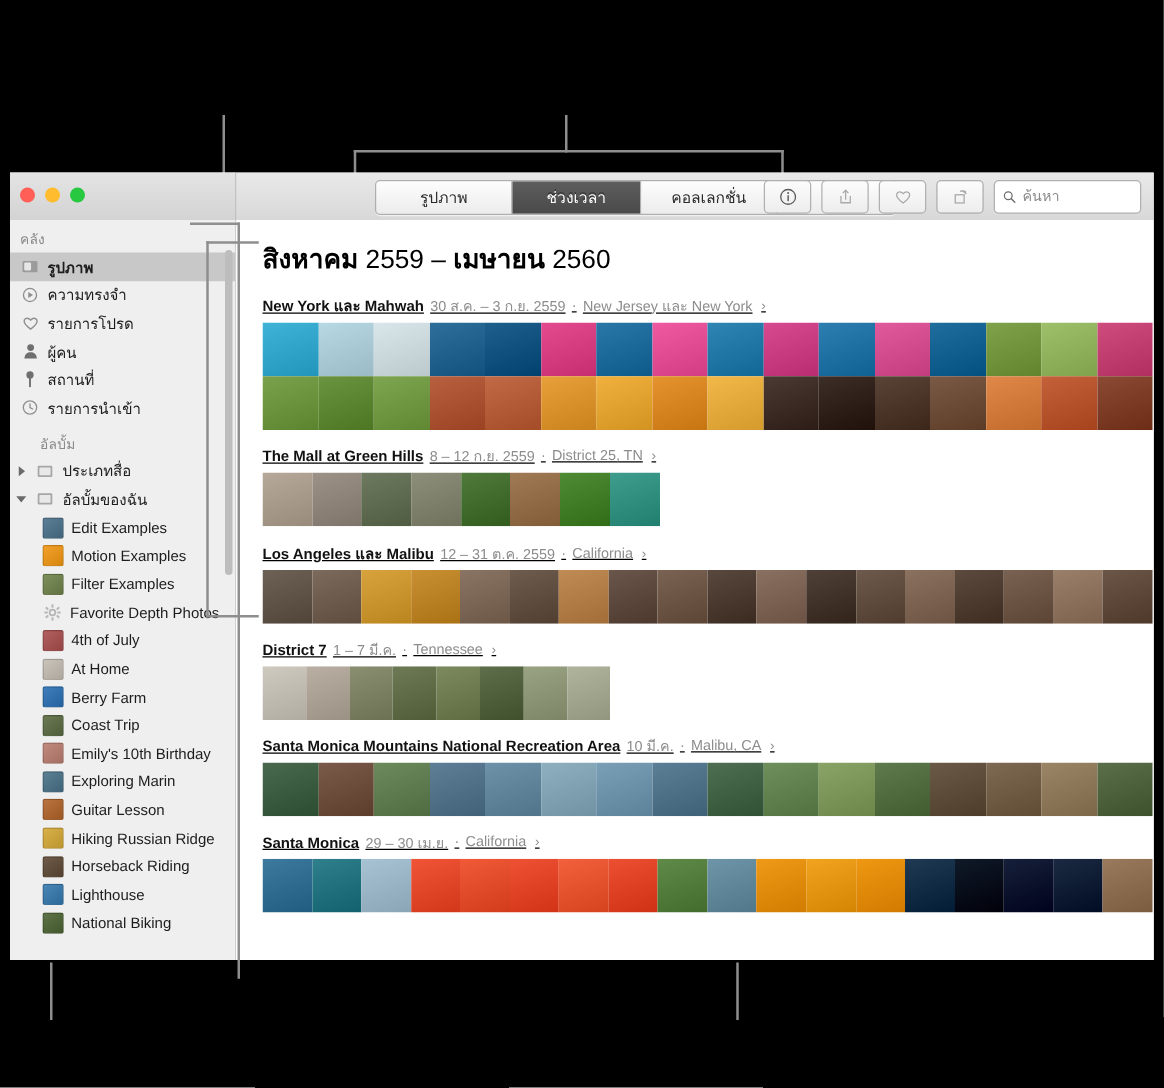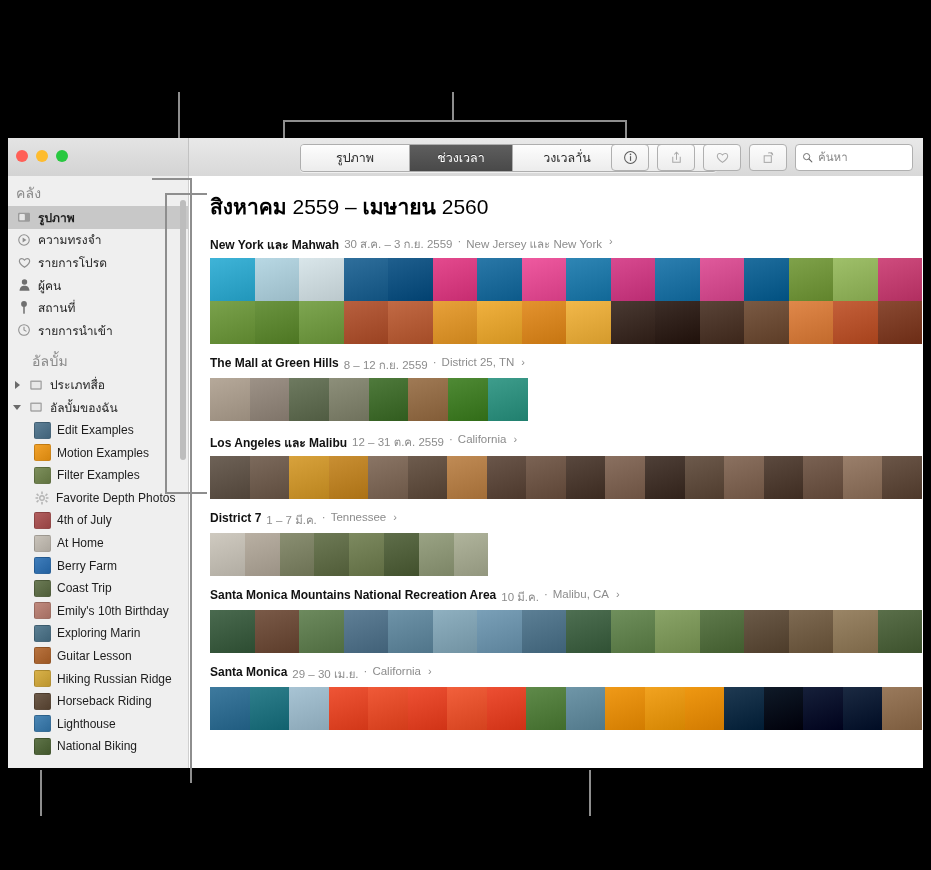--- a/index.html
+++ b/index.html
@@ -76,21 +76,21 @@
     background:#fff;display:flex;align-items:center;padding:0 6px;gap:5px;
   }
   #searchbox .ph{font-size:11.5px;color:#8b8b8b;}
 
   
   #sidebar{
     position:absolute;left:0;top:38px;width:180px;height:592px;
     background:#efefef;border-right:1px solid #cfcfcf;overflow:hidden;
   }
   .sec-head{
-    font-size:14px;color:#8a8a8a;padding:6px 0 2px 8px;letter-spacing:.2px;border-radius:12px;
+    font-size:11px;color:#8a8a8a;padding:6px 0 2px 8px;letter-spacing:.2px;border-radius:12px;
   }
   .srow{
     display:flex;align-items:center;height:22.6px;padding-left:8px;gap:6px;
     font-size:12px;color:#1d1d1d;white-space:nowrap;cursor:default;
   }
   .srow.sel{background:#c8c8c8;}
   .srow .lbl{overflow:hidden;}
   .srow.sel .lbl{font-weight:bold;}
   .sicon{width:16px;height:16px;flex:0 0 16px;display:flex;align-items:center;justify-content:center;}
   .tw{width:10px;flex:0 0 10px;display:flex;align-items:center;justify-content:center;}
@@ -113,22 +113,22 @@
     background:#fff;overflow:hidden;
   }
   #big-title{
     font-size:21px;color:#000;padding:14px 0 0 21px;white-space:nowrap;
   }
   #big-title .th{font-weight:bold;}
   #big-title .yr{font-weight:normal;}
 
   .moment{margin-top:12px;}
   .mhead{
-    display:flex;align-items:flex-start;gap:5px;padding:0 0 4px 21px;
-    font-size:11.5px;white-space:nowrap;
+    display:flex;align-items:center;gap:5px;padding:0 0 4px 21px;
+    font-size:11.5px;white-space:nowrap;text-decoration:underline;
   }
   .mtitle{font-weight:bold;color:#111;font-size:12px;}
   .mdate{color:#8c8c8c;}
   .mdot{color:#8c8c8c;}
   .mplace{color:#8c8c8c;}
   .mchev{color:#8c8c8c;font-size:11px;padding-left:2px;}
 
   .strip{display:flex;flex-wrap:wrap;margin-left:21px;overflow:hidden;}
   .ph-cell{height:43px;flex:0 0 auto;}
   .strip.tall .ph-cell{height:43px;}
@@ -152,21 +152,21 @@
 
       <div id="traffic">
         <div class="tl red"></div>
         <div class="tl yellow"></div>
         <div class="tl green"></div>
       </div>
 
       <div id="segmented">
         <div class="seg w1">รูปภาพ</div>
         <div class="seg w2 active">ช่วงเวลา</div>
-        <div class="seg w3">วงเวลาั่น</div>
+        <div class="seg w3">คอลเลกชั่น</div>
         <div class="seg w4">ปี</div>
       </div>
 
       <div id="tools">
         <div class="tbtn">
           <svg width="15" height="15" viewBox="0 0 16 16">
             <circle cx="8" cy="8" r="6.3" fill="none" stroke="#5a5a5a" stroke-width="1.1"></circle>
             <circle cx="8" cy="4.7" r=".85" fill="#5a5a5a"></circle>
             <rect x="7.4" y="6.6" width="1.25" height="5" fill="#5a5a5a"></rect>
           </svg>

